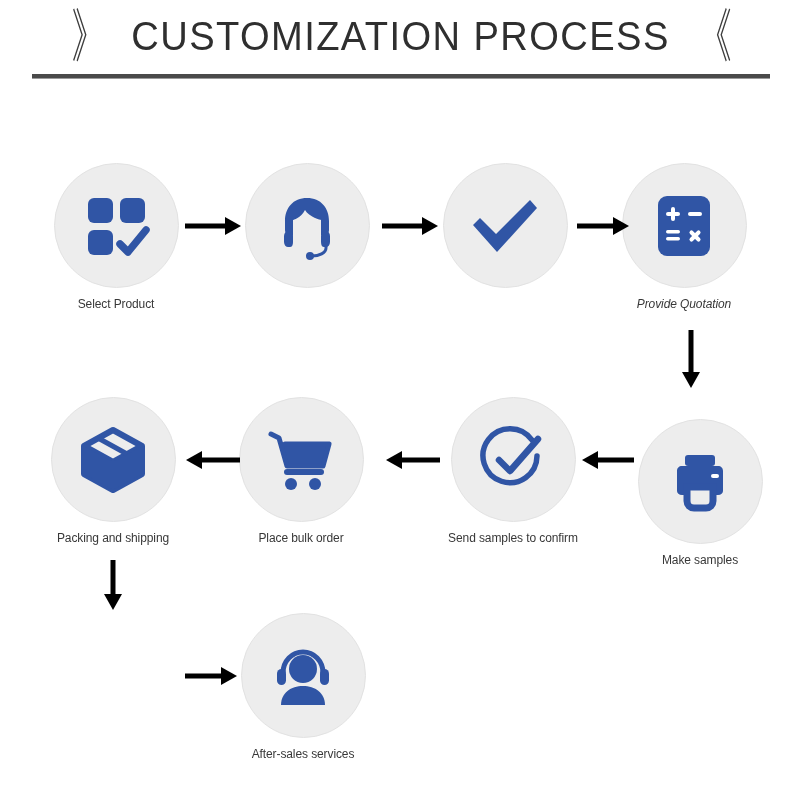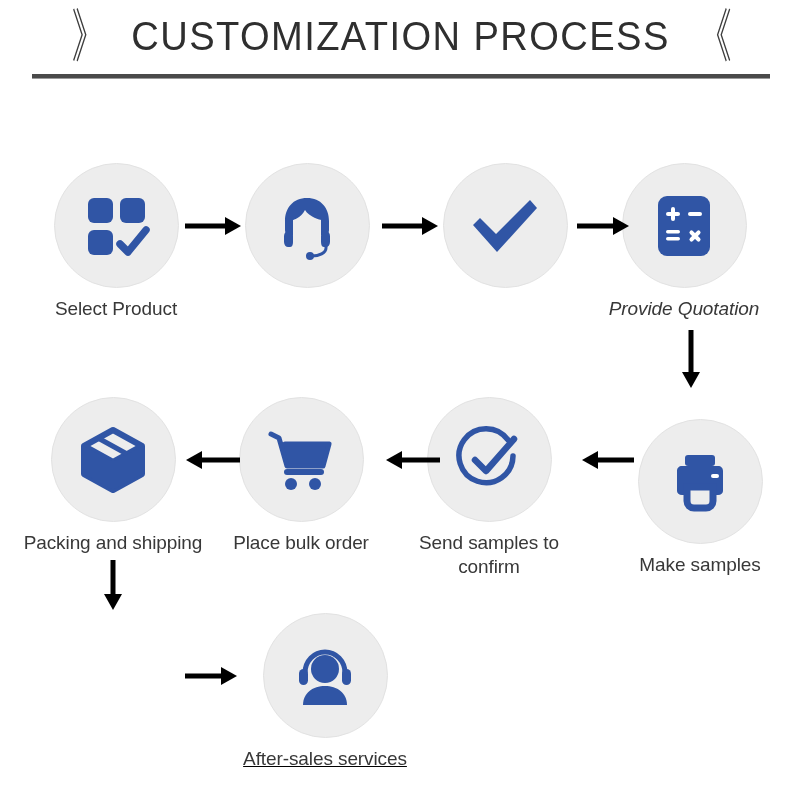--- a/index.html
+++ b/index.html
@@ -81,21 +81,21 @@
     background: #ededed;
     border: 1px solid #e2e2e2;
     display: flex;
     align-items: center;
     justify-content: center;
     box-sizing: border-box;
   }
   .disc svg { display: block; }
   .node-label {
     margin-top: 9px;
-    font-size: 19px;
+    font-size: 12px;
     line-height: 1.25;
     color: #383838;
     font-family: "Liberation Sans", sans-serif;
     letter-spacing: -0.1px;
     white-space: pre-line;
   }
   .node-label.wide { width: 180px; margin-left: -15px; }
 
   
   .arrow {
@@ -172,21 +172,21 @@
       <svg width="70" height="70" viewBox="0 0 70 70">
         <rect x="20" y="8" width="30" height="11" rx="3" fill="#3055a5"></rect>
         <path d="M12 24 C12 21 14 19 17 19 L53 19 C56 19 58 21 58 24 L58 44 C58 46 56 48 53 48 L50 48 L50 38 L20 38 L20 48 L17 48 C14 48 12 46 12 44 Z" fill="#3055a5"></path>
         <rect x="46" y="27" width="8" height="4" rx="2" fill="#ffffff"></rect>
         <path d="M22 40 L48 40 L48 54 C48 58 45 61 41 61 L29 61 C25 61 22 58 22 54 Z" fill="none" stroke="#3055a5" stroke-width="7"></path>
       </svg>
     </div>
     <div class="node-label">Make samples</div>
   </div>
 
-  <div class="node" style="left:414px; top:397px;">
+  <div class="node" style="left:438px; top:397px;">
     <div class="disc">
       <svg width="74" height="74" viewBox="0 0 74 74">
         <path d="M56 17 A27 27 0 1 0 61 33" fill="none" stroke="#3055a5" stroke-width="5.5" stroke-linecap="round"></path>
         <path d="M23 37 L34 48 L62 16" fill="none" stroke="#3055a5" stroke-width="6.5" stroke-linecap="round" stroke-linejoin="round"></path>
       </svg>
     </div>
     <div class="node-label wide">Send samples to confirm</div>
   </div>
 
   <div class="node" style="left:226px; top:397px;">
@@ -209,21 +209,21 @@
         <path d="M37 39 L37 67" fill="none" stroke="#3055a5" stroke-width="6"></path>
         <path d="M37 39 L8 23 L8 51 L37 67 Z" fill="#3055a5"></path>
         <path d="M37 39 L66 23 L66 51 L37 67 Z" fill="#3055a5"></path>
         <path d="M22 15 L51 31" fill="none" stroke="#3055a5" stroke-width="5"></path>
       </svg>
     </div>
     <div class="node-label wide">Packing and shipping</div>
   </div>
 
 
-  <div class="node" style="left:250px; top:613px;text-decoration:underline;">
+  <div class="node" style="left:228px; top:613px;">
     <div class="disc">
       <svg width="70" height="70" viewBox="0 0 70 70">
         <path d="M15 32 C15 20 24 11 35 11 C46 11 55 20 55 32" fill="none" stroke="#3055a5" stroke-width="5"></path>
         <rect x="9" y="28" width="9" height="16" rx="4.5" fill="#3055a5"></rect>
         <rect x="52" y="28" width="9" height="16" rx="4.5" fill="#3055a5"></rect>
         <circle cx="35" cy="28" r="14" fill="#3055a5"></circle>
         <path d="M13 64 C13 52 23 45 35 45 C47 45 57 52 57 64 Z" fill="#3055a5"></path>
       </svg>
     </div>
     <div class="node-label wide">After-sales services</div>

